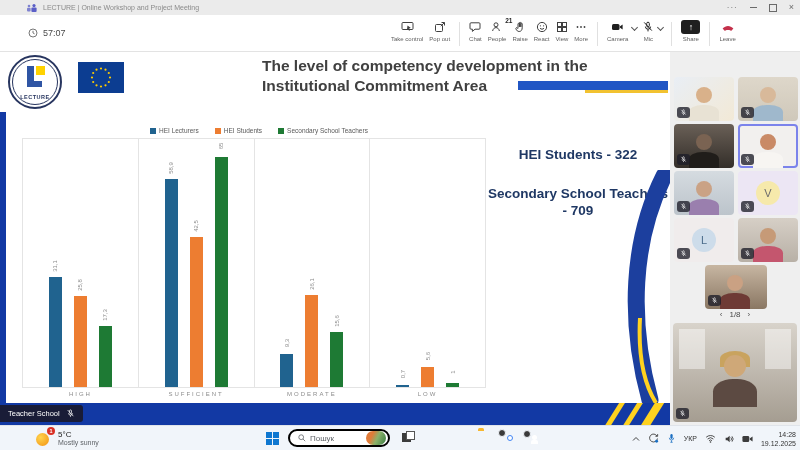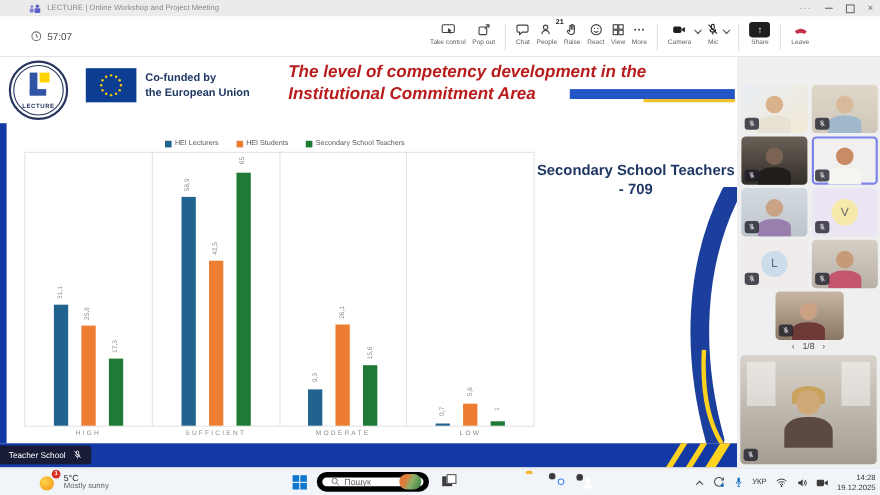--- a/index.html
+++ b/index.html
@@ -42,21 +42,21 @@
   .logo-v{position:absolute;left:17px;top:9px;width:7px;height:20px;background:#2f55a4;}
   .logo-h{position:absolute;left:17px;top:24px;width:15px;height:6px;background:#2f55a4;}
   .logo-y{position:absolute;left:26px;top:9px;width:9px;height:9px;background:#ffd200;}
   .logo-word{position:absolute;left:0;right:0;bottom:7px;text-align:center;font-size:5.5px;
     letter-spacing:.5px;color:#27355f;font-weight:bold;}
 
   .euflag{position:absolute;left:78px;top:10px;width:46px;height:31px;background:#0c3d91;}
   .eutext{position:absolute;left:132px;top:13px;font-size:10px;font-weight:bold;color:#1f3864;line-height:13px;}
 
   .slide-title{position:absolute;left:262px;top:4px;width:400px;font-size:15.5px;font-weight:bold;
-    color:#b91c1c;line-height:20px;font-style:italic;}
+    color:#404040;line-height:20px;}
   .tdeco-y{position:absolute;left:585px;top:37px;width:83px;height:4px;background:#f2c230;}
   .tdeco-b{position:absolute;left:518px;top:29px;width:150px;height:9px;background:#2156c4;}
 
   .legend{position:absolute;left:150px;top:75px;display:flex;gap:16px;font-size:6.5px;color:#595959;align-items:center;}
   .lg-item{display:flex;align-items:center;}
   .lg-swatch{width:6px;height:6px;margin-right:3px;display:inline-block;}
 
   .chart{position:absolute;left:22px;top:86px;width:464px;height:250px;display:flex;}
   .panel{flex:1;border:1px solid #e4e4e4;border-left:none;position:relative;display:flex;
     align-items:flex-end;justify-content:center;gap:12px;box-sizing:border-box;}
@@ -126,21 +126,21 @@
   .wsun{position:absolute;left:0;bottom:0;width:13px;height:13px;border-radius:50%;
     background:radial-gradient(circle at 35% 35%,#ffd34d,#f29111);}
   .wbadge{position:absolute;top:-2px;right:-2px;width:8px;height:8px;border-radius:50%;background:#d93025;
     color:#fff;font-size:5.5px;line-height:8px;text-align:center;font-weight:bold;}
   .wtemp{font-size:8px;color:#222;}
   .wcond{font-size:7px;color:#5f6368;}
   .start{position:absolute;left:266px;top:6px;display:grid;grid-template-columns:6px 6px;
     grid-template-rows:6px 6px;gap:1px;cursor:pointer;}
   .start span{background:#0f77d0;}
   .search{position:absolute;left:288px;top:3px;width:102px;height:18px;border-radius:10px;background:#fff;
-    border:5px solid #000000;display:flex;align-items:center;padding:0 2px 0 8px;gap:4px;box-sizing:border-box;cursor:text;}
+    border:2px solid #000000;display:flex;align-items:center;padding:0 2px 0 8px;gap:4px;box-sizing:border-box;cursor:text;}
   .search .stext{font-size:8px;color:#5f6368;}
   .simg{width:20px;height:14px;border-radius:7px;margin-left:auto;
     background:linear-gradient(115deg,#e07b39 30%,#8ab06a 55%,#3a7d44);}
   .tbi{position:absolute;top:5px;cursor:pointer;}
   .tv1{position:absolute;left:0;top:2px;width:9px;height:9px;background:#3c3c3c;}
   .tv2{position:absolute;left:4px;top:0;width:9px;height:9px;background:#fff;border:1px solid #555;box-sizing:border-box;}
   .copilot{width:13px;height:13px;border-radius:42%;
     background:conic-gradient(#f8b21a,#e8518d,#7b5ce0,#34b3f1,#f8b21a);}
   .edge{width:14px;height:14px;border-radius:50%;
     background:radial-gradient(circle at 32% 35%,#8fe6b8 0 24%,#35c1f1 25% 55%,#0b66c3 56%);}
@@ -334,24 +334,20 @@
             <circle cx="27.5" cy="23.3" r="1.1"></circle>
           <circle cx="23" cy="24.5" r="1.1"></circle>
             <circle cx="18.5" cy="23.3" r="1.1"></circle>
             <circle cx="15.2" cy="20" r="1.1"></circle>
           <circle cx="14" cy="15.5" r="1.1"></circle>
             <circle cx="15.2" cy="11" r="1.1"></circle>
             <circle cx="18.5" cy="7.7" r="1.1"></circle>
         </g>
       </svg>
     </div>
-    <div class="eutext">
-      <div>Co-funded by</div>
-      <div>the European Union</div>
-    </div>
 
     <div class="slide-title">The level of competency development in the Institutional Commitment Area</div>
     <span class="tdeco-y"></span>
     <span class="tdeco-b"></span>
 
     <div class="legend">
       <span class="lg-item">
         <span class="lg-swatch" style="background: rgb(32, 99, 143);"></span>
         <span>HEI Lecturers</span>
         </span>
@@ -422,20 +418,21 @@
           </div>
           <div class="barwrap">
             <span class="bval">1</span>
             <div class="bar" style="height: 4px; background: rgb(30, 122, 52);"></div>
           </div>
           <div class="cat">LOW</div>
         </div>
       </div>
 
     <div class="stats">
+      <div class="stat">HEI Students - 322</div>
       <div class="stat">Secondary School Teachers - 709</div>
     </div>
 
     <svg class="swoosh" viewBox="0 0 58 233">
       <path d="M52 6 C 20 70, 16 150, 38 230" fill="none" stroke="#1c3f9e" stroke-width="17" stroke-linecap="round"></path>
       <path d="M28 148 C 26 185, 31 212, 44 233" fill="none" stroke="#ffd21f" stroke-width="4"></path>
     </svg>
 
     <div class="band">
       <span class="ys y1"></span>

